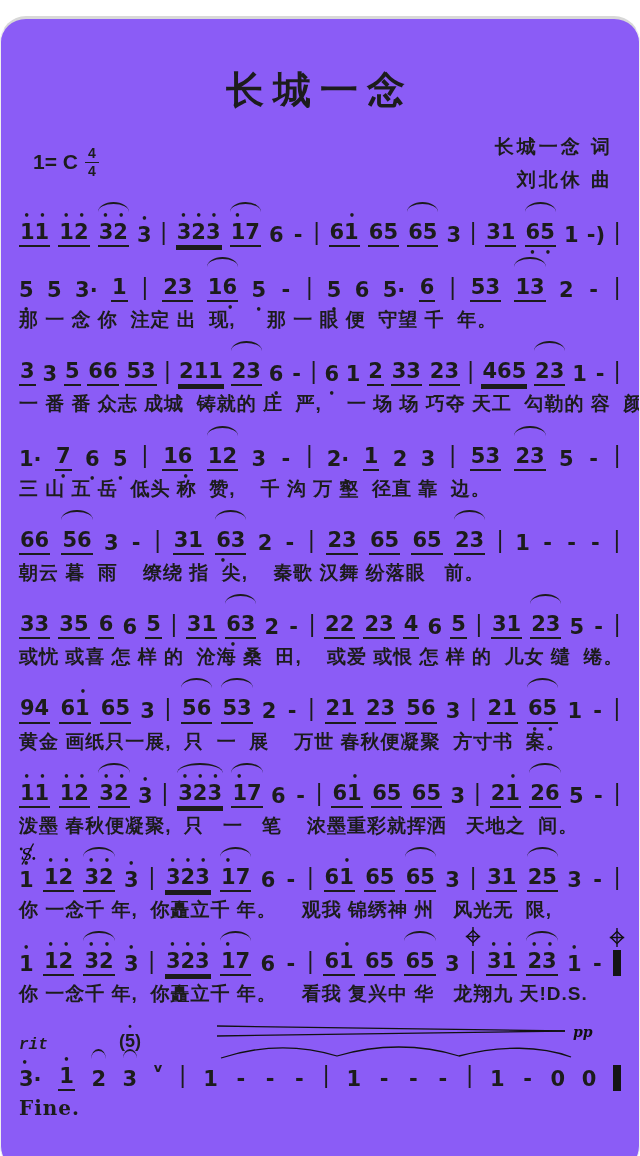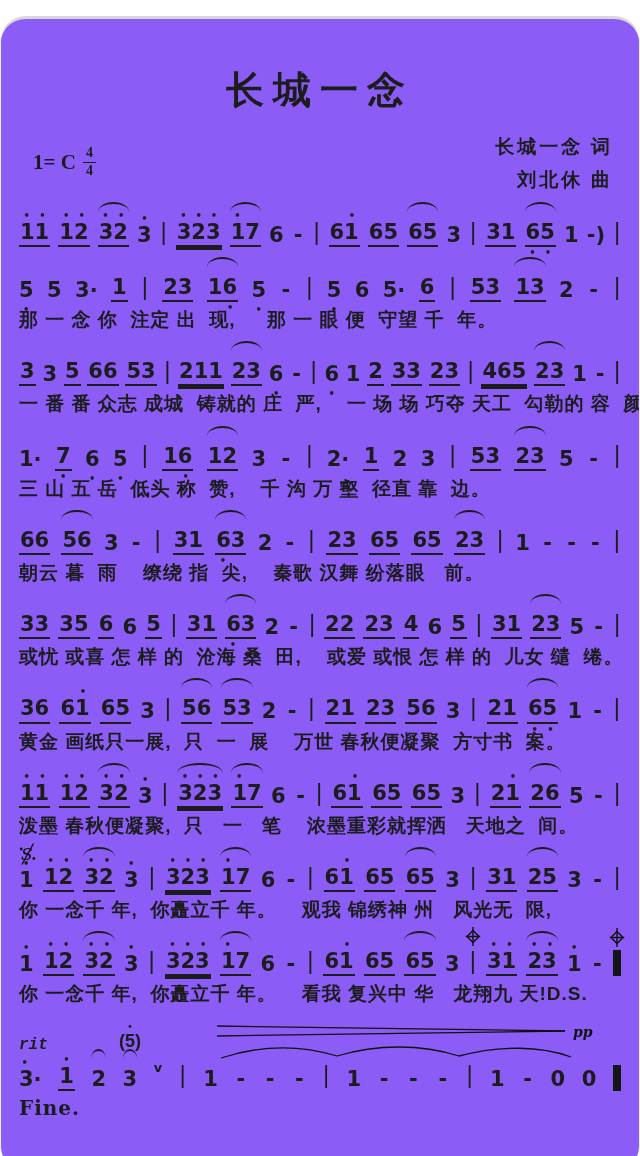--- a/index.html
+++ b/index.html
@@ -1,20 +1,20 @@
 <!DOCTYPE html>
 <html><head>
 <meta charset="utf-8">
 <style>
   html,body { margin:0; padding:0; background:#ffffff; }
   .page { box-sizing:border-box; width:640px; height:1156px; margin:16px auto;
           background:#8b5cf6; border-top:3px solid #d8d8d8; border-left:1px solid #eee; border-right:1px solid #eee;
           padding:8px 16px 0; font-family:"Liberation Sans","DejaVu Sans",sans-serif; color:#1c1c1c; overflow:hidden;border-radius:26px; }
   .title { text-align:center; font-size:38px; font-weight:700; letter-spacing:9px; margin:38px 0 14px; }
-  .meta-row { display:flex; justify-content:space-between; align-items:flex-start; padding:0 10px 0 16px;font-family:Liberation Serif, serif; }
+  .meta-row { display:flex; justify-content:space-between; align-items:flex-start; padding:0 10px 0 16px; }
   .keysig { display:flex; align-items:center; gap:7px; font-size:21px; font-weight:600; margin-top:16px; }
   .frac { display:inline-flex; flex-direction:column; font-size:14px; font-weight:700; line-height:1.05; text-align:center; }
   .frac .ft { border-bottom:1.6px solid #1c1c1c; padding:0 3px 1px; }
   .frac .fb { padding-top:1px; }
   .credits { text-align:right; font-size:19px; letter-spacing:3px; line-height:1.75; font-weight:600; }
   #score { margin-top:6px; }
   .system { position:relative; margin-bottom:9px; }
   .notes-row { display:flex; justify-content:space-between; align-items:flex-end; padding:17px 2px 2px; }
   .tok { position:relative; font-family:"DejaVu Sans",sans-serif; font-size:21px; font-weight:700; line-height:1.1; white-space:nowrap; }
   .tok.u1, .tok.u2 { border-bottom:2px solid #1c1c1c; padding:0 1px 1px; }
@@ -257,21 +257,21 @@
           <span class="tok u1"><span>31</span></span>
           <span class="tok u1"><span class="arc"></span><span>23</span></span>
           <span class="tok"><span>5</span></span>
           <span class="tok dash"><span>-</span></span>
           <span class="tok bar"><span>|</span></span>
         </div>
         <div class="lyrics-row"><span>或忧 或喜 怎 样 的  沧海 桑  田,    或爱 或恨 怎 样 的  儿女 缱  绻。</span></div>
       </div>
       <div class="system">
         <div class="notes-row">
-          <span class="tok u1"><span>36</span></span>
+          <span class="tok u1"><span>94</span></span>
           <span class="tok u1"><span class="dabove">
               <span style="visibility: hidden;">•</span>
               <span>•</span>
             </span><span>61</span></span>
           <span class="tok u1"><span>65</span></span>
           <span class="tok"><span>3</span></span>
           <span class="tok bar"><span>|</span></span>
           <span class="tok u1"><span class="arc"></span><span>56</span></span>
           <span class="tok u1"><span class="arc"></span><span>53</span></span>
           <span class="tok"><span>2</span></span>

